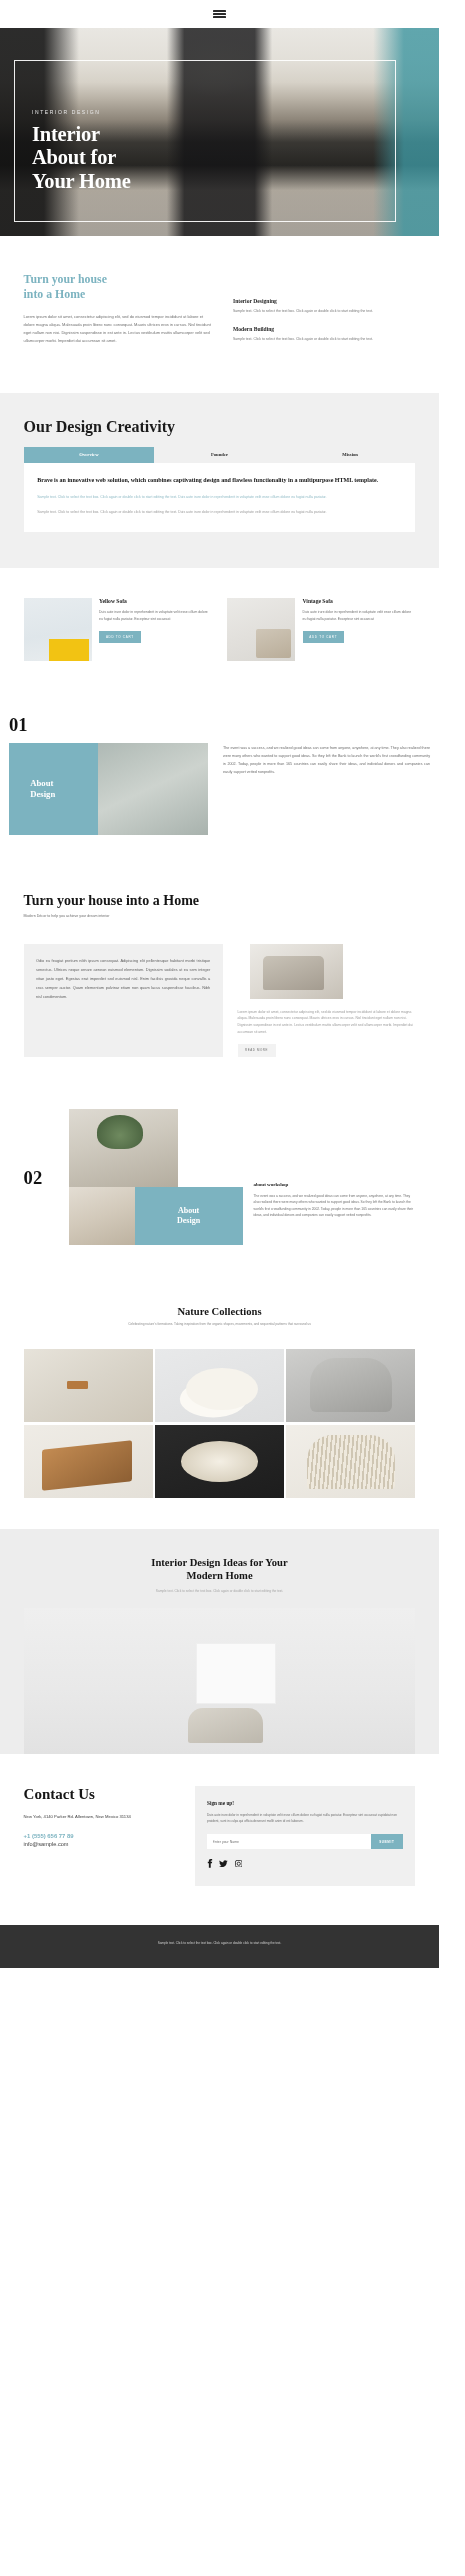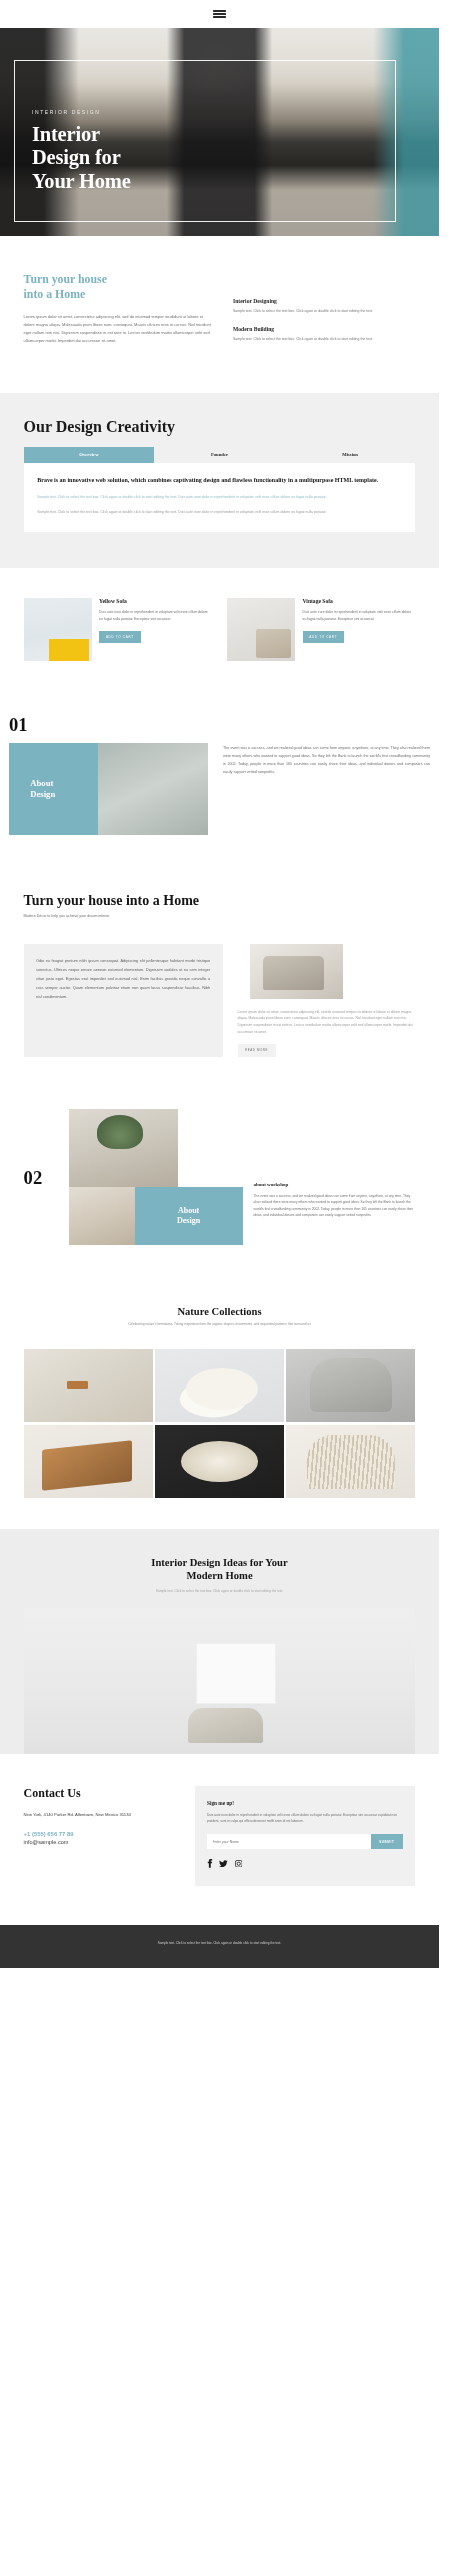--- a/index.html
+++ b/index.html
@@ -138,21 +138,21 @@
 
   
   .ideas { background:#ededed; padding:27px 23.6px 0; text-align:center; }
   .ideas h2 { font-family:"Liberation Serif", serif; font-weight:700; font-size:10.6px; line-height:1.28; color:#151515; }
   .ideas .sub { font-size:3.2px; line-height:1.8; color:#a6a6a6; margin-top:6.2px; }
   .ideas-img { height:146px; margin-top:13.7px; }
 
   
   .contact { display:flex; gap:16px; padding:32px 23.6px 39px; background:#fff; }
   .c-left { width:155px; }
-  .c-left h2 { font-family:"Liberation Serif", serif; font-weight:700; font-size:12px; color:#151515; margin-bottom:10px; }
+  .c-left h2 { font-family:"Liberation Serif", serif; font-weight:700; font-size:15px; color:#151515; margin-bottom:10px; }
   .c-left .addr { font-size:4.2px; line-height:1.95; color:#3f3f3f; margin-bottom:10px; }
   .c-left .phone { font-family:"Liberation Sans", sans-serif; font-weight:700; font-size:5.9px; color:#7cb3c0; line-height:1.5; }
   .c-left .mail { font-size:5.6px; color:#3f3f3f; line-height:1.5; word-break:break-all; }
   .c-right { flex:1; background:#f0f0f0; padding:13.7px 12.4px 18.6px; }
   .c-right h4 { font-family:"Liberation Serif", serif; font-weight:700; font-size:5.3px; color:#1c1c1c; margin-bottom:6.2px; }
   .c-right p { font-size:3.2px; line-height:1.95; color:#6f6f6f; margin-bottom:9.3px; }
   .form { display:flex; margin-bottom:10px; }
   .form input {
     flex:1; border:none; background:#fff; padding:5.6px 5.6px; font-size:3.5px; color:#9a9a9a;
     font-family:"Liberation Sans", sans-serif; outline:none;
@@ -230,21 +230,21 @@
     </div>
   </div>
 
   <div class="hero">
     <div class="hero-bg img-hero"></div>
     <div class="hero-frame"></div>
     <div class="hero-content">
       <div class="hero-kicker">INTERIOR DESIGN</div>
       <div class="hero-title">
         <div>Interior</div>
-        <div>Design for</div>
+        <div>About for</div>
         <div>Your Home</div>
       </div>
     </div>
   </div>
 
   <div class="intro">
     <div class="intro-l">
       <h2>
         <span>Turn your house</span><br>
         <span>into a Home</span>

